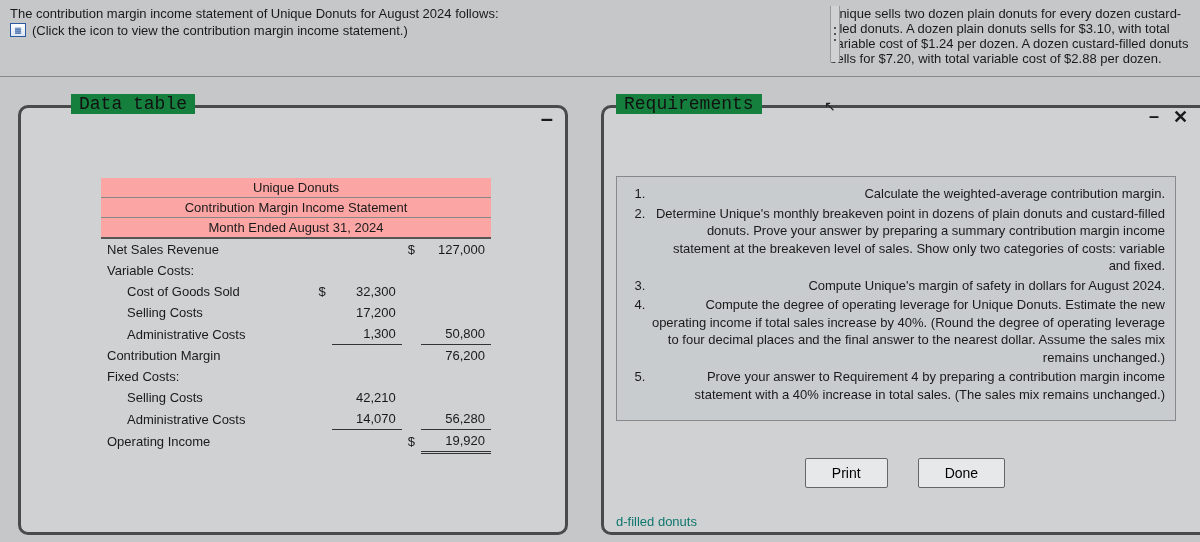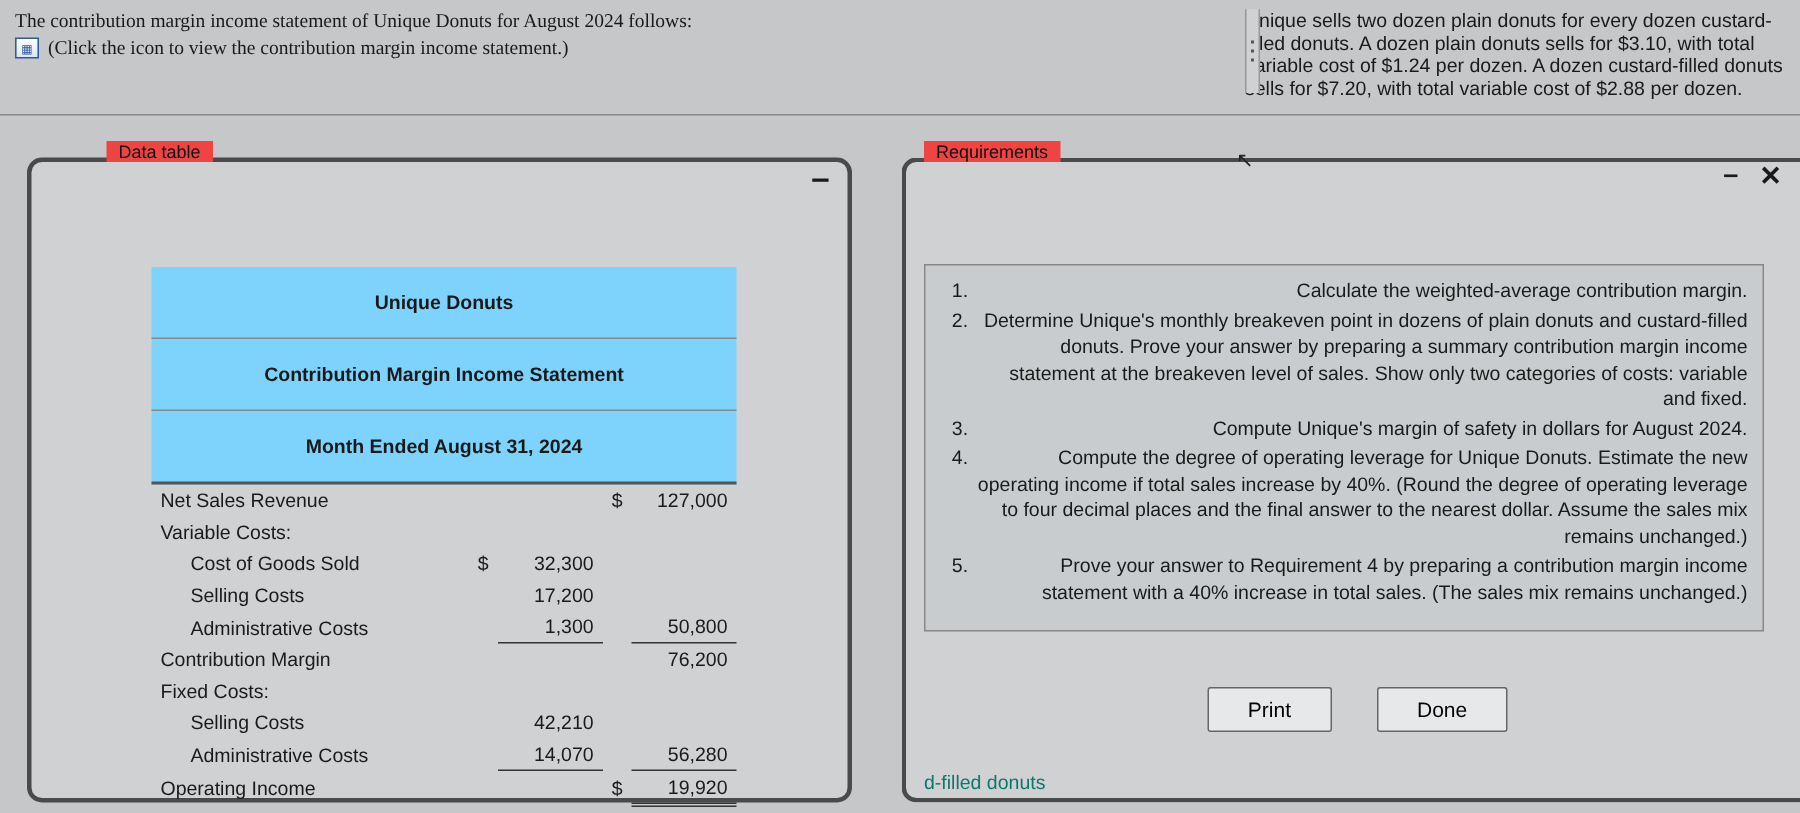--- a/index.html
+++ b/index.html
@@ -14,21 +14,21 @@
     overflow: hidden;
   }
   .top-section {
     padding: 6px 10px 10px 10px;
     border-bottom: 1px solid #888;
     display: flex;
     gap: 40px;
   }
   .top-left { flex: 0 0 780px; }
   .top-right { flex: 1; }
-  .intro-line { display: flex; align-items: center; gap: 6px; margin-bottom: 2px; font-family: Liberation Serif, serif; }
+  .intro-line { display: flex; gap: 6px; margin-bottom: 2px; }
   .icon-box {
     width: 16px; height: 14px;
     border: 1px solid #2c5aa0;
     background: linear-gradient(#fff,#dce6f2);
     display: inline-flex; align-items: center; justify-content: center;
     font-size: 8px; color:#2c5aa0;
   }
   .cursor-arrow { position:absolute; font-size:14px; color:#222; }
 
   
@@ -37,40 +37,41 @@
   
   .panel {
     position: absolute;
     background: #cfd1d3;
     border: 3px solid #4a4a4a;
     border-radius: 10px;
   }
   .panel-title {
     position: absolute;
     top: -14px;
-    font-size: 12px;
+    font-size: 18px;
     color: #111;
     padding: 0 8px;
-    background: #ef4444;
+    background: #15803d;
+    font-family: Liberation Mono, monospace;
   }
   .data-panel { left: 18px; top: 105px; width: 550px; height: 430px; }
   .data-panel .panel-title { left: 50px; }
   .data-panel .minus { position:absolute; top:-2px; right:12px; font-size:22px; font-weight:bold; }
 
   .req-panel { left: 582px; top: 105px; width: 605px; height: 430px; border-right:none; border-top-right-radius:0; border-bottom-right-radius:0;margin-left:19px;}
   .req-panel .panel-title { left: 12px; }
   .req-panel .winbtns { position:absolute; top:-2px; right:18px; display:flex; gap:14px; font-size:18px; font-weight:bold; }
 
   
   .stmt-wrap {
     position: absolute;
     left: 80px; top: 70px;
     width: 390px;
   }
-  .stmt-hdr { text-align:center; font-weight:bold; background:#7dd3fc; padding:16px 0; border-bottom:1px solid #888;}
+  .stmt-hdr { text-align:center; font-weight:normal; background:#fca5a5; padding:2px 0; border-bottom:1px solid #888;}
   .stmt-hdr.last { border-bottom:2px solid #555;}
   .stmt-table { width:100%; border-collapse:collapse; }
   .stmt-table td { padding:3px 6px; vertical-align:bottom;margin-left:32px; }
   .amt { text-align:right; width:70px; }
   .sym { text-align:right; width:18px; }
   .indent { padding-left: 26px !important; }
   .ul { border-bottom:1px solid #333; }
   .dl { border-bottom:1px solid #333; position:relative;text-align:right; }
   .dl::after{ content:""; position:absolute; left:0; right:0; bottom:-3px; border-bottom:1px solid #333;}
 

